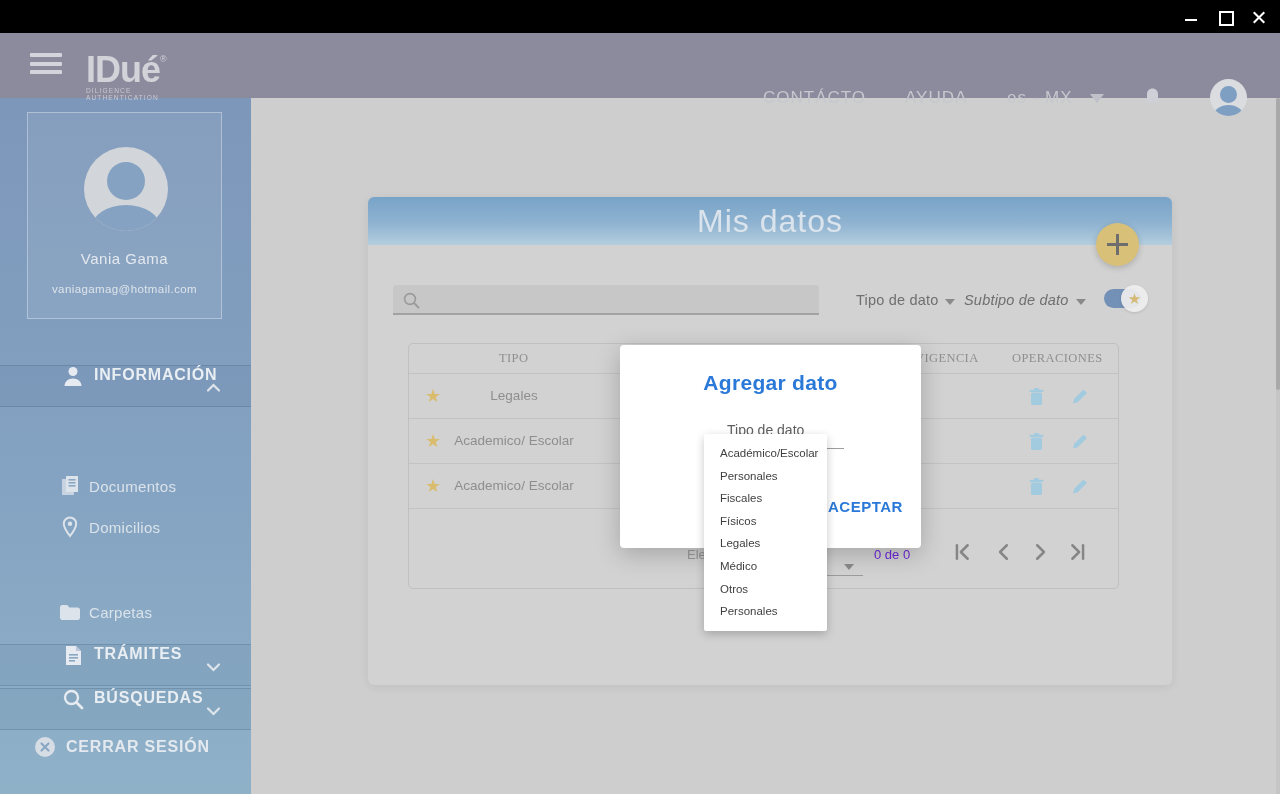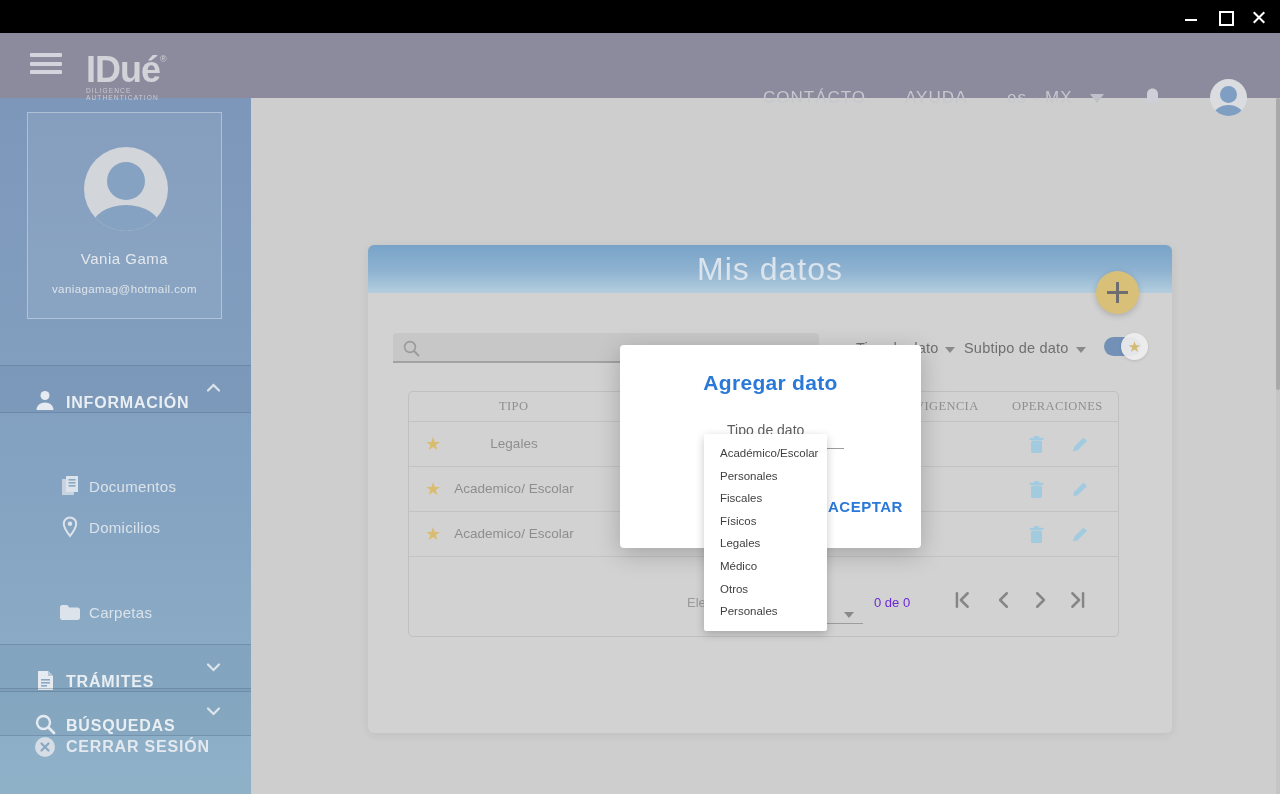--- a/index.html
+++ b/index.html
@@ -36,37 +36,37 @@
   
   .sidebar { left:0; top:98px; width:251px; height:696px; z-index:40;
              background:linear-gradient(180deg,#7d97ba 0%,#83a1c1 50%,#8fb1c8 100%); }
   .profile-card { position:absolute; left:27px; top:14px; width:195px; height:207px;
                   background:rgba(255,255,255,0.07); border:1px solid rgba(255,255,255,0.35); }
   .avatar-big { position:absolute; left:56px; top:34px; width:84px; height:84px; border-radius:50%; background:#d2d5da; overflow:hidden; }
   .avatar-big .head { position:absolute; left:23px; top:15px; width:38px; height:38px; border-radius:50%; background:#85a2c2; }
   .avatar-big .body { position:absolute; left:8px; top:58px; width:68px; height:44px; border-radius:50%; background:#85a2c2; }
   .profile-name { position:absolute; left:0; top:137px; width:100%; text-align:center; color:#e4e9ee; font-size:15px; letter-spacing:0.5px; }
   .profile-email { position:absolute; left:0; top:170px; width:100%; text-align:center; color:#dde4ea; font-size:11.5px; letter-spacing:0.4px; }
-  .side-section { position:absolute; left:0; width:251px; height:48px; background:rgba(10,40,70,0.05);
+  .side-section { position:absolute; left:0; width:251px; height:42px; background:rgba(10,40,70,0.05);
                   border-top:1px solid rgba(70,100,130,0.30); border-bottom:1px solid rgba(70,100,130,0.30);
-                  display:flex; align-items:flex-end; cursor:pointer; }
+                  display:flex; align-items:flex-start; cursor:pointer;padding-left:28px; }
   .side-section .sicon { margin-left:33px; width:24px; display:flex; justify-content:center; }
   .side-section .slabel { margin-left:9px; color:#e9eef3; font-size:16px; font-weight:700; letter-spacing:0.8px; }
   .side-section .schev { position:absolute; right:30px; top:17px; }
   .side-item { position:absolute; left:0; width:251px; height:30px; display:flex; align-items:center; cursor:pointer; }
   .side-item .iicon { margin-left:57px; width:26px; display:flex; justify-content:center; }
   .side-item .ilabel { margin-left:6px; color:#dbe3ea; font-size:15px; letter-spacing:0.3px; }
   .side-item.active .ilabel { color:#f3f6f9; font-weight:700; }
   .logout-row { position:absolute; left:0; top:633px; width:251px; height:32px; display:flex; align-items:center; cursor:pointer; }
   .logout-row .sicon { margin-left:33px; width:24px; display:flex; justify-content:center; }
   .logout-row .slabel { margin-left:9px; color:#e3e9ef; font-size:16px; font-weight:700; letter-spacing:0.8px; }
 
   
   .card { left:368px; top:197px; width:804px; height:488px; background:#d2d2d2; border-radius:6px;
-          box-shadow:0 2px 10px rgba(0,0,0,0.07); z-index:10;margin-top:48px; }
+          box-shadow:0 2px 10px rgba(0,0,0,0.07); z-index:10; }
   .band { position:absolute; left:0; top:0; width:804px; height:48px; border-radius:6px 6px 0 0;
           background:linear-gradient(180deg,#78a3c8 0%,#8fb3d1 55%,#b4cede 100%); }
   .band-title { position:absolute; width:100%; top:6px; text-align:center; color:#dbe4ec; font-size:32px; letter-spacing:1px; }
   .fab { position:absolute; left:728px; top:26px; width:43px; height:43px; border-radius:50%; background:#d9c079;
          box-shadow:0 2px 6px rgba(0,0,0,0.18); cursor:pointer; }
   .fab::before { content:""; position:absolute; left:11px; top:20px; width:21px; height:2.5px; background:#6e6e6e; }
   .fab::after  { content:""; position:absolute; left:20px; top:11px; width:2.5px; height:21px; background:#6e6e6e; }
 
   .searchbox { position:absolute; left:25px; top:88px; width:426px; height:30px; background:#c7c7c7;
                border-bottom:2px solid #a2a2a2; border-radius:4px 4px 0 0; }
@@ -264,21 +264,21 @@
       <svg class="abs" style="left:10px; top:7px;" width="17" height="17" viewBox="0 0 17 17">
           <circle cx="7" cy="7" r="5.4" fill="none" stroke="#9a9a9a" stroke-width="1.6"></circle>
           <path d="M11 11l4.5 4.5" stroke="#9a9a9a" stroke-width="1.8" stroke-linecap="round"></path>
         </svg>
       <input type="text" value="" style="">
     </div>
 
     <div class="filter" style="left:488px;">
       <span>Tipo de dato</span><span class="fcaret"></span>
     </div>
-    <div class="filter" style="left:596px;">
+    <div class="filter" style="left:596px;font-style:italic;">
       <span>Subtipo de dato</span><span class="fcaret"></span>
     </div>
     <div class="toggle">
       <div class="thumb">★</div>
     </div>
 
     <div class="tablebox">
       <div class="thead">
         <div class="th" style="left:90px;">TIPO</div>
         <div class="th" style="left:506px;">VIGENCIA</div>

